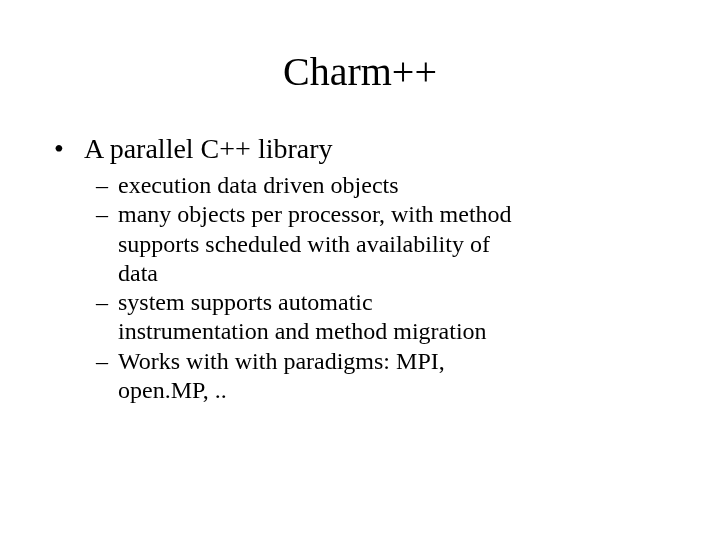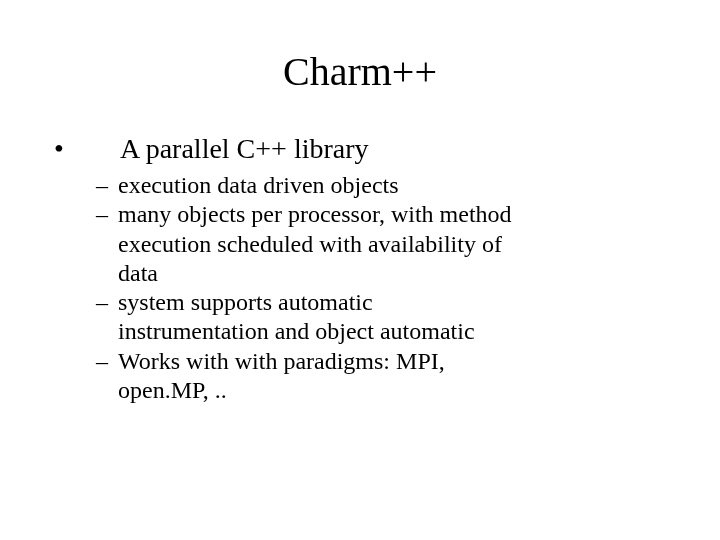--- a/index.html
+++ b/index.html
@@ -38,21 +38,20 @@
     display: flex;
     margin-bottom: 6px;
   }
   .l1 .bullet {
     width: 30px;
     flex: 0 0 30px;
     text-align: left;
   }
   .l1 .text {
     flex: 1;
-    margin-left: 36px;
   }
   .sub {
     margin-left: 42px;
     font-size: 24px;
     line-height: 1.22;
   }
   .l2 {
     display: flex;
   }
   .l2 .dash {
@@ -76,25 +75,25 @@
       <div class="text">A parallel C++ library</div>
     </div>
 
     <div class="sub">
       <div class="l2">
         <div class="dash">–</div>
         <div class="text">execution data driven objects</div>
       </div>
       <div class="l2">
         <div class="dash">–</div>
-        <div class="text">many objects per processor, with method execution scheduled with availability of data</div>
+        <div class="text">many objects per processor, with method supports scheduled with availability of data</div>
       </div>
       <div class="l2">
         <div class="dash">–</div>
-        <div class="text">system supports automatic instrumentation and object automatic</div>
+        <div class="text">system supports automatic instrumentation and method migration</div>
       </div>
       <div class="l2">
         <div class="dash">–</div>
         <div class="text">Works with with paradigms: MPI, open.MP, ..</div>
       </div>
     </div>
   </div>
 
 </div>
 

